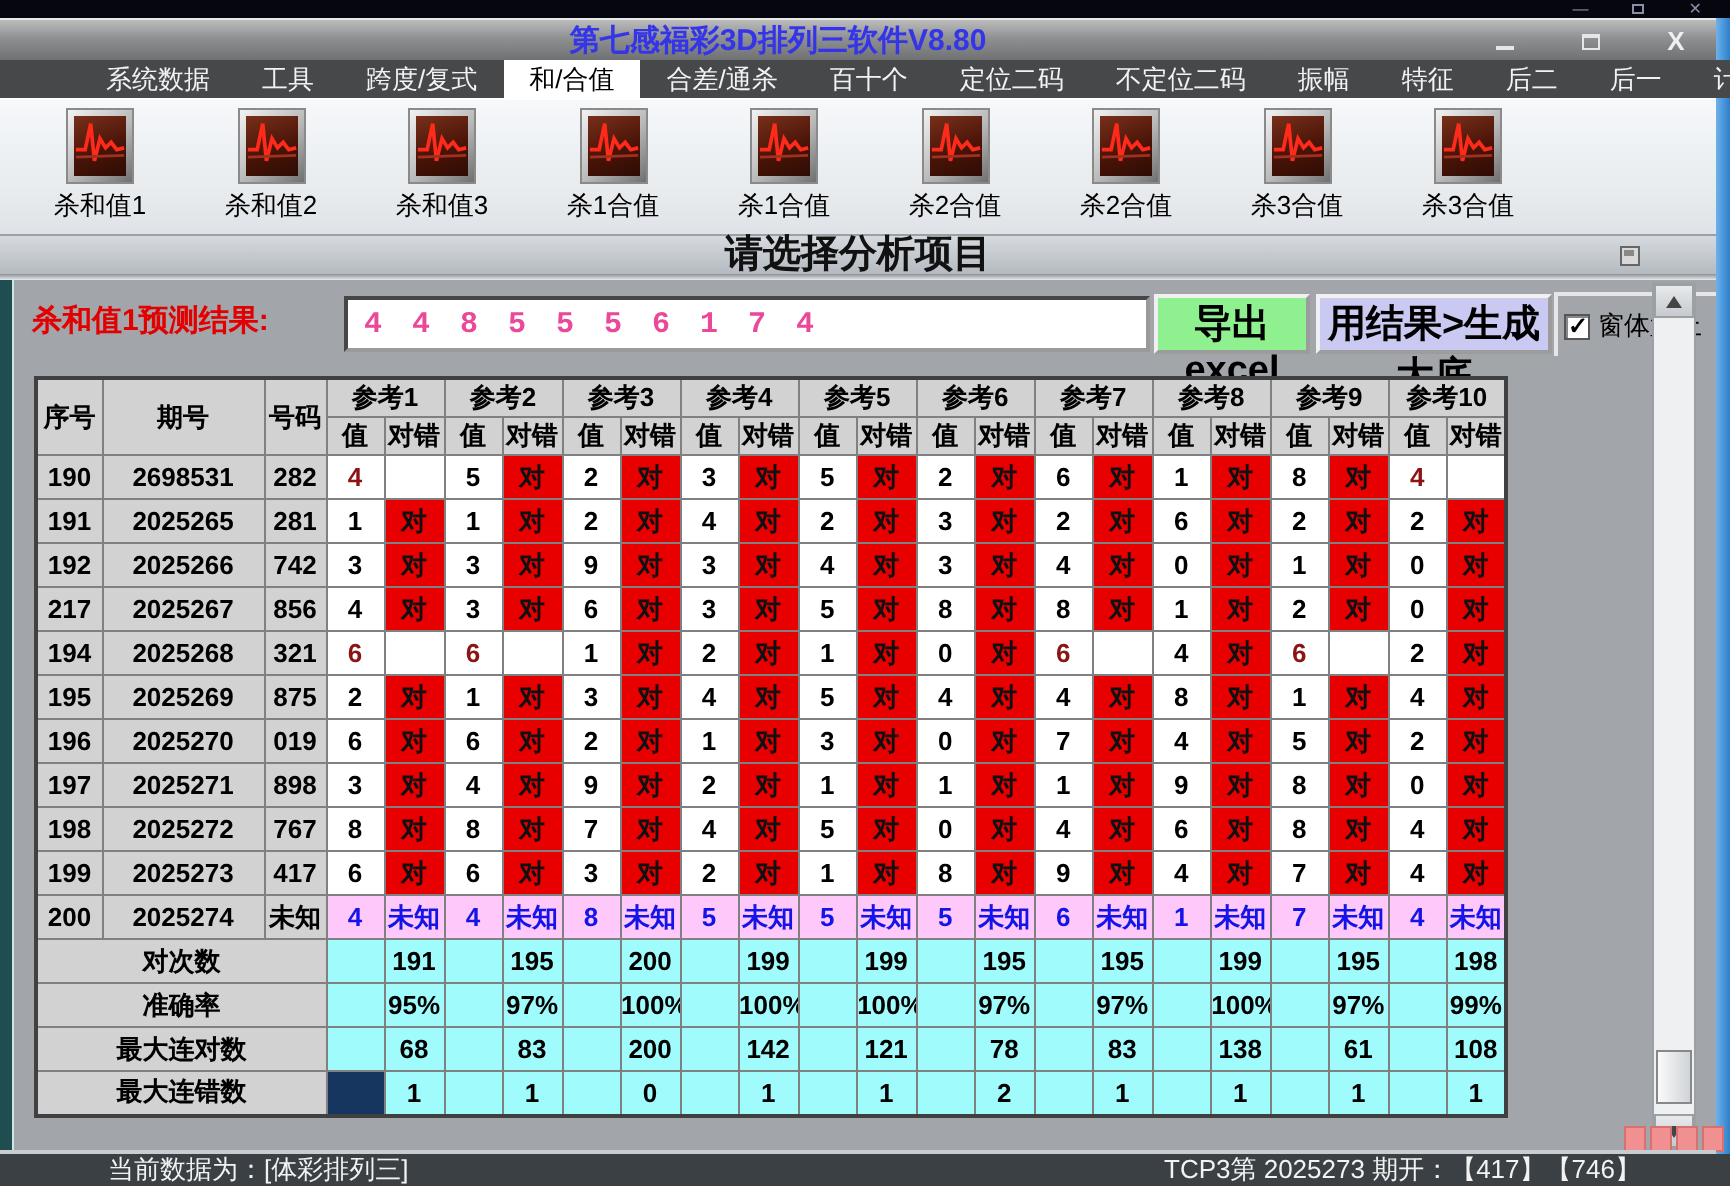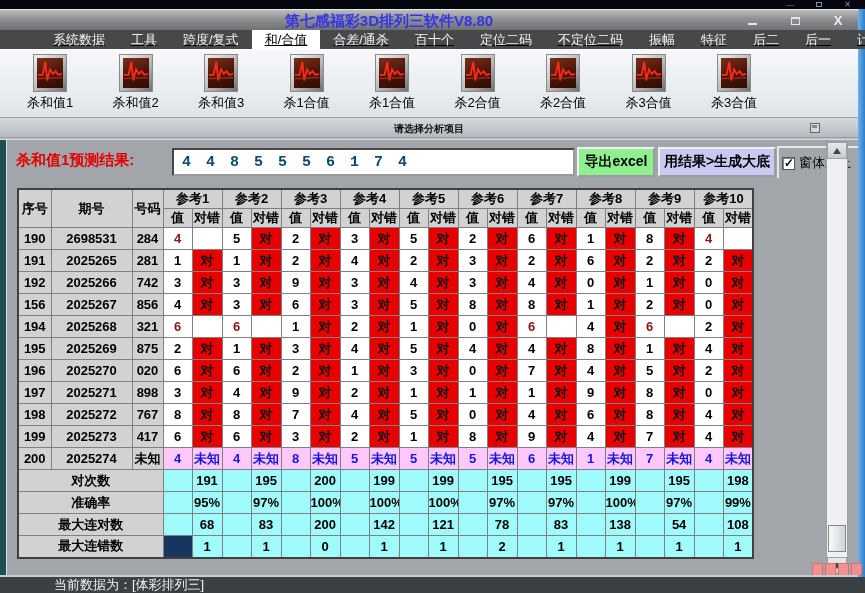--- a/index.html
+++ b/index.html
@@ -21,59 +21,59 @@
   .wc { width:16px; height:14px; display:flex; align-items:center; justify-content:center; cursor:default; }
   .min-bar { width:9px; height:2px; background:#e6e6e6; margin-top:6px; }
   .max-box { width:9px; height:8px; border:1px solid #e6e6e6; border-top-width:2px; }
   .close-x { color:#efefef; font-weight:bold; font-size:13px; line-height:14px; }
 
   .right-strip { position:absolute; right:0; top:9px; width:7px; height:584px;
     background:linear-gradient(90deg,#6db2ec,#2e7ec8); }
 
   
   .menubar { position:absolute; left:0; top:30px; width:865px; height:19px; background:#47484a;
-    display:flex; align-items:center; padding-left:40px;text-decoration:underline; }
+    display:flex; align-items:center; padding-left:40px; }
   .menu-item { color:#f2f2f2; font-size:13px; line-height:19px; padding:0 13px; white-space:nowrap; cursor:default; }
   .menu-item.active { background:#ffffff; color:#000; }
 
   
   .toolbar { position:absolute; left:0; top:49px; width:858px; height:68px;
     background:linear-gradient(180deg,#f6f8fa 0%,#e7ebee 70%,#dfe3e7 100%);
     border-top:1px solid #ffffff; }
   .toolbar-buttons { position:absolute; left:18px; top:4px; width:748px; height:62px;
     display:flex; justify-content:space-between; }
   .tool-btn { width:64px; display:flex; flex-direction:column; align-items:center; cursor:default; }
   .tool-icon { width:34px; height:38px; padding:3px;
     background:linear-gradient(135deg,#f2f2f2 0%,#b8b8b8 55%,#707070 100%);
     border:1px solid #8a8a8a; display:block; }
   .tool-icon-inner { width:100%; height:100%; background:linear-gradient(160deg,#78301a 0%,#4a1408 55%,#2e0c04 100%); display:block; }
   .tool-icon svg { display:block; width:100%; height:100%; }
   .tool-label { font-size:13px; color:#000; margin-top:2px; white-space:nowrap; }
 
   .caption-bar { position:absolute; left:0; top:117px; width:858px; height:20px;
     background:linear-gradient(180deg,#d6dade 0%,#b4bac0 100%);
     border-top:1px solid #9aa0a6; text-align:center; }
-  .caption-text { font-size:10px; font-weight:bold; color:#111; line-height:20px; }
+  .caption-text { font-size:19px; font-weight:bold; color:#111; line-height:20px; }
   .caption-grip { position:absolute; right:38px; top:5px; width:10px; height:10px;
     border:1px solid #666; background:#d8d8d8; }
   .caption-grip:before { content:""; position:absolute; left:1px; top:1px; width:5px; height:3px; background:#888; }
 
   .toolbar-bottom-line { position:absolute; left:0; top:137px; width:858px; height:3px;
     background:linear-gradient(180deg,#8a9094,#e8eaec); }
 
   
   .main-panel { position:absolute; left:0; top:140px; width:858px; height:437px; background:#a2a6aa; }
   .teal-strip { position:absolute; left:0; top:0; width:7px; height:437px; background:#1f4d50; border-right:1px solid #cfe4e4; }
 
   .pred-label { position:absolute; left:16px; top:151px; color:#e20000; font-weight:bold; font-size:15px; }
   .pred-input { position:absolute; left:172px; top:148px; width:403px; height:28px;
-    border:2px inset #9a9a9a; background:#fff; color:#0c4a6e; font-weight:bold; font-size:15px;
+    border:2px inset #9a9a9a; background:#fff; color:#ec4899; font-weight:bold; font-size:15px;
     font-family:"Liberation Mono","DejaVu Sans Mono",monospace; letter-spacing:3px; padding:0 8px; outline:none; }
   .btn { position:absolute; top:147px; height:30px; border:2px outset #f0f0f0; font-weight:bold;
-    font-size:14px; color:#000; text-align:center; cursor:default; font-family:"Liberation Sans",sans-serif; }
+    font-size:19px; color:#000; text-align:center; cursor:default; font-family:"Liberation Sans",sans-serif; }
   .btn-export { left:577px; width:78px; background:#8ef08e; }
   .btn-generate { left:658px; width:118px; background:#c9c9f2; }
   .chk-panel { position:absolute; left:777px; top:146px; width:81px; height:32px;
     border-left:2px solid #e6e6e6; border-top:2px solid #e6e6e6; display:flex; align-items:center; gap:4px; padding-left:3px; }
   .checkbox { width:13px; height:13px; background:#fff; border:1px solid #555;
     box-shadow:inset 1px 1px 0 #888; position:relative; }
   .checkbox.checked:after { content:"✓"; position:absolute; left:1px; top:-2px; font-size:12px; font-weight:bold; color:#000; }
   .chk-label { font-size:13px; color:#000; white-space:nowrap; }
 
   
@@ -342,21 +342,21 @@
         <th class="lab">值</th>
         <th class="lab">对错</th>
         <th class="lab">值</th>
         <th class="lab">对错</th>
       </tr>
     </thead>
   <tbody id="grid-body">
       <tr class="brow">
         <td class="lab">190</td>
         <td class="lab">2698531</td>
-        <td class="lab">284</td>
+        <td class="lab">282</td>
         <td class="val wrong">4</td>
         <td class="mark"></td>
         <td class="val">5</td>
         <td class="mark hit">对</td>
         <td class="val">2</td>
         <td class="mark hit">对</td>
         <td class="val">3</td>
         <td class="mark hit">对</td>
         <td class="val">5</td>
         <td class="mark hit">对</td>
@@ -415,21 +415,21 @@
         <td class="val">4</td>
         <td class="mark hit">对</td>
         <td class="val">0</td>
         <td class="mark hit">对</td>
         <td class="val">1</td>
         <td class="mark hit">对</td>
         <td class="val">0</td>
         <td class="mark hit">对</td>
       </tr>
       <tr class="brow">
-        <td class="lab">156</td>
+        <td class="lab">217</td>
         <td class="lab">2025267</td>
         <td class="lab">856</td>
         <td class="val">4</td>
         <td class="mark hit">对</td>
         <td class="val">3</td>
         <td class="mark hit">对</td>
         <td class="val">6</td>
         <td class="mark hit">对</td>
         <td class="val">3</td>
         <td class="mark hit">对</td>
@@ -492,21 +492,21 @@
         <td class="val">8</td>
         <td class="mark hit">对</td>
         <td class="val">1</td>
         <td class="mark hit">对</td>
         <td class="val">4</td>
         <td class="mark hit">对</td>
       </tr>
       <tr class="brow">
         <td class="lab">196</td>
         <td class="lab">2025270</td>
-        <td class="lab">020</td>
+        <td class="lab">019</td>
         <td class="val">6</td>
         <td class="mark hit">对</td>
         <td class="val">6</td>
         <td class="mark hit">对</td>
         <td class="val">2</td>
         <td class="mark hit">对</td>
         <td class="val">1</td>
         <td class="mark hit">对</td>
         <td class="val">3</td>
         <td class="mark hit">对</td>
@@ -679,21 +679,21 @@
         <td class="sval">142</td>
         <td class="sgap"></td>
         <td class="sval">121</td>
         <td class="sgap"></td>
         <td class="sval">78</td>
         <td class="sgap"></td>
         <td class="sval">83</td>
         <td class="sgap"></td>
         <td class="sval">138</td>
         <td class="sgap"></td>
-        <td class="sval">54</td>
+        <td class="sval">61</td>
         <td class="sgap"></td>
         <td class="sval">108</td>
       </tr>
       <tr class="srow">
         <td class="lab" colspan="3">最大连错数</td>
         <td class="sgap selected"></td>
         <td class="sval">1</td>
         <td class="sgap"></td>
         <td class="sval">1</td>
         <td class="sgap"></td>
@@ -730,13 +730,14 @@
   <span class="pink-sq"></span>
   <span class="pink-sq"></span>
   <span class="pink-sq"></span>
   <span class="pink-sq"></span>
 </div>
 
 <div class="bottom-line"></div>
 
 <div class="statusbar">
   <span class="status-left">当前数据为：[体彩排列三]</span>
+  <span class="status-right">TCP3第 2025273 期开：【417】【746】</span>
 </div>
 
 </body></html>

